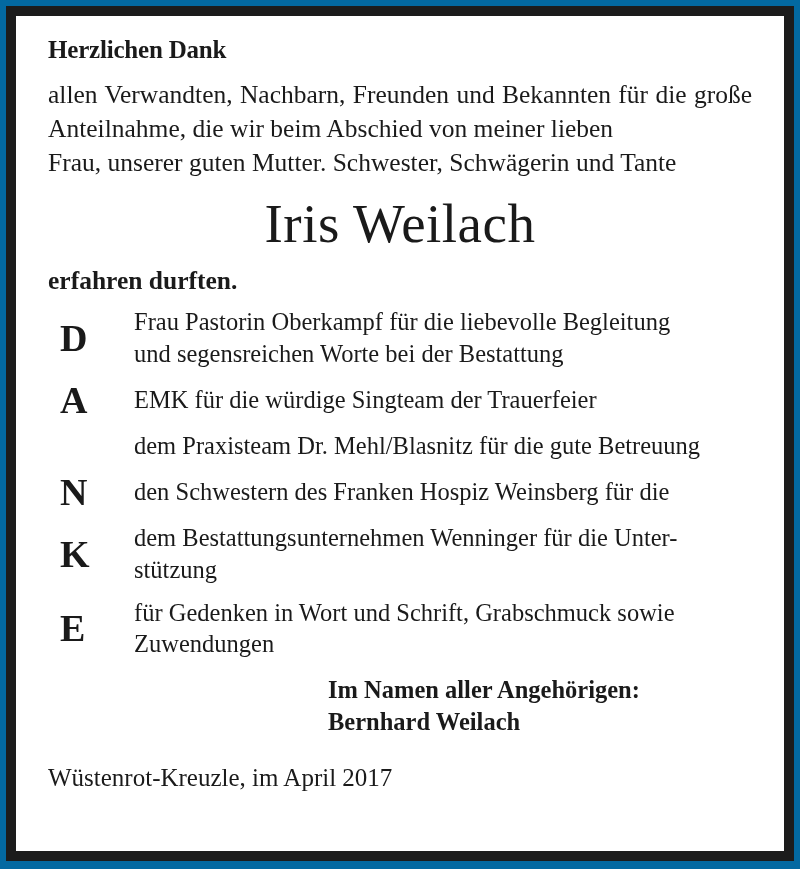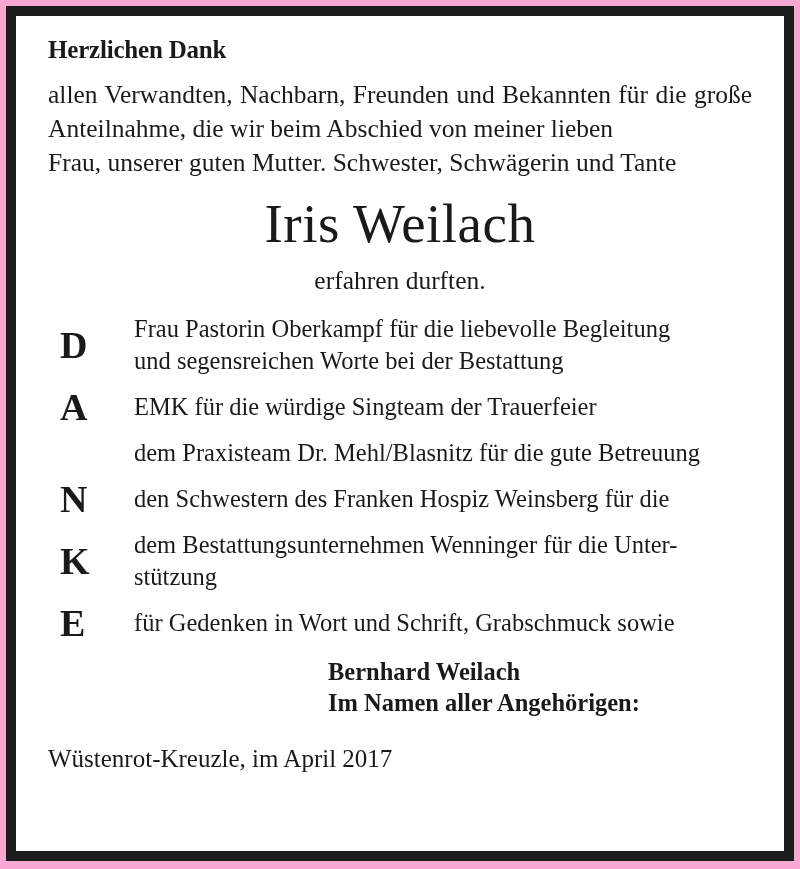--- a/index.html
+++ b/index.html
@@ -14,21 +14,21 @@
     color: #1a1a1a;
     overflow: hidden;
   }
 
   
   #notice {
     box-sizing: border-box;
     width: 800px;
     height: 869px;
     padding: 6px 6px 8px 6px;   
-    background: #f9a8d4;
+    background: #0369a1;
   }
   .frame {
     box-sizing: border-box;
     width: 100%;
     height: 100%;
     border: 10px solid #1c1c1c;
     background: #ffffff;
     padding: 14px 24px 0 24px;
   }
   .inner {
@@ -73,22 +73,23 @@
     font-weight: normal;
     line-height: 1.1;
     margin: 14px 0 10px 0;
     letter-spacing: 0.5px;
   }
 
   
   .after-name {
     font-size: 25.5px;
     line-height: 1.3;
-    margin: 0 0 16px 0;
-    text-align: center;
+    margin: 0 0 9px 0;
+    text-align: left;
+    font-weight: bold;
   }
 
   
   .danke-list {
     margin: 0;
     padding: 0;
   }
   .danke-item {
     display: flex;
     align-items: center;
@@ -185,27 +186,28 @@
           <div class="danke-text">
             <span>dem Bestattungsunternehmen Wenninger für die Unter-</span>
             <span class="lastline">stützung</span>
           </div>
         </div>
 
         <div class="danke-item">
           <div class="danke-letter">E</div>
           <div class="danke-text">
             <span>für Gedenken in Wort und Schrift, Grabschmuck sowie</span>
+            <span class="lastline">Zuwendungen</span>
           </div>
         </div>
 
       </div>
 
       <div class="signature">
+        <div>Im Namen aller Angehörigen:</div>
         <div>Bernhard Weilach</div>
-        <div>Im Namen aller Angehörigen:</div>
       </div>
 
       <div class="closing">Wüstenrot-Kreuzle, im April 2017</div>
 
     </div>
   </div>
 </div>
 
 </body></html>

